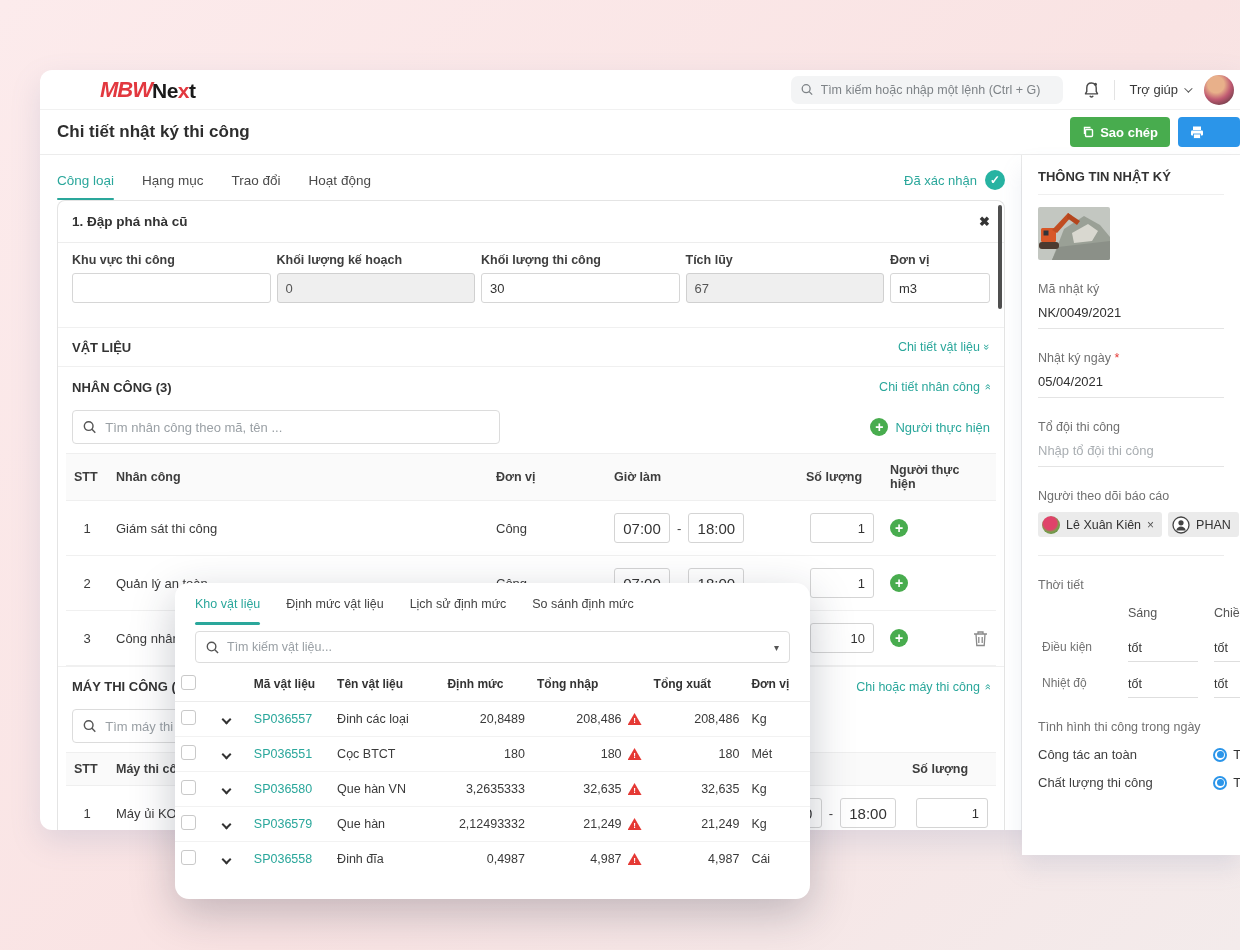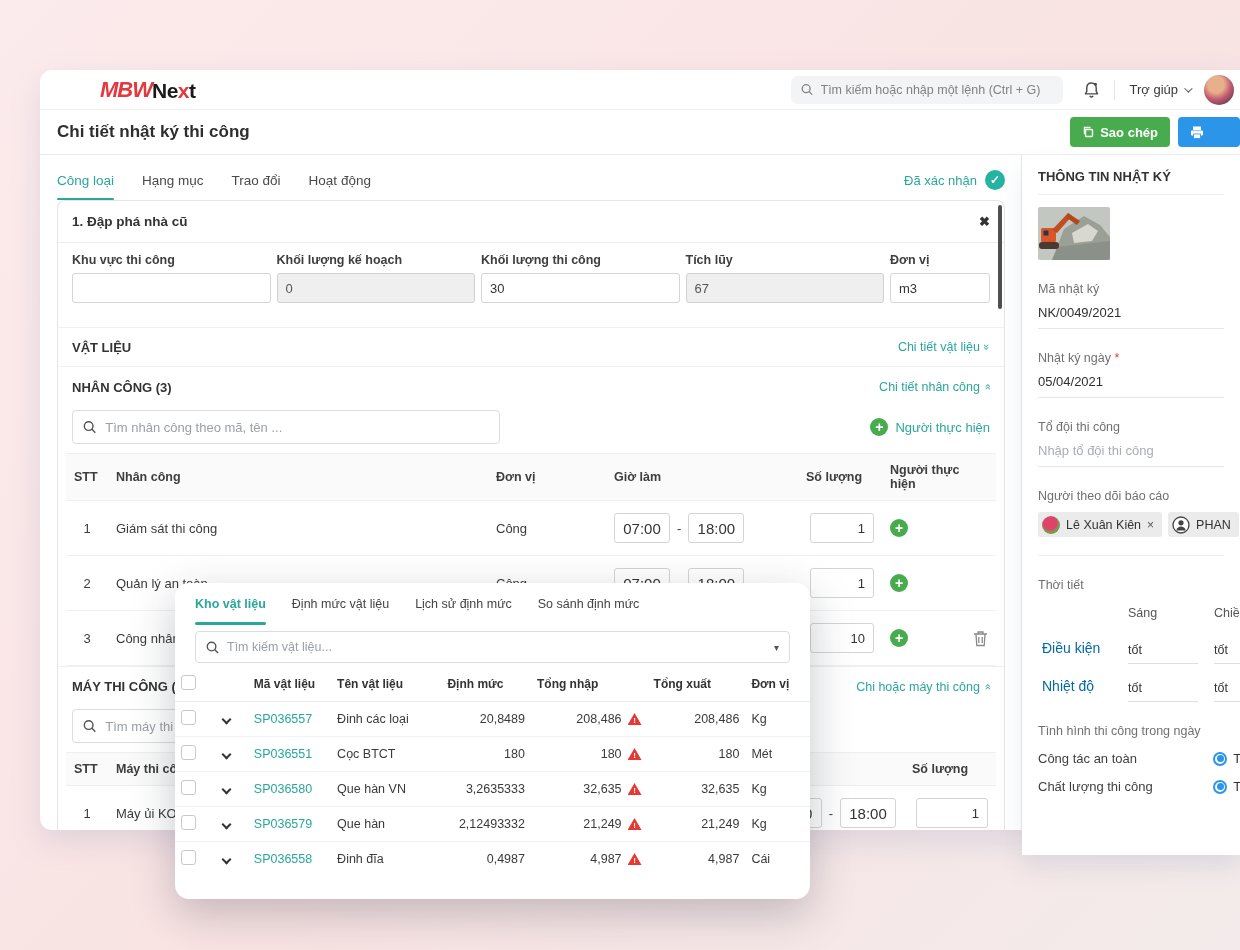--- a/index.html
+++ b/index.html
@@ -98,21 +98,21 @@
     color:#333; font-family:"Liberation Sans",sans-serif; outline:none; }
   input.qty { width:64px; height:30px; border:1px solid #d4d4d4; border-radius:3px; text-align:right; padding-right:8px;
     font-size:13px; color:#333; font-family:"Liberation Sans",sans-serif; outline:none; }
   .perf-cell { display:flex; align-items:center; justify-content:space-between; }
   .trash { width:15px; height:17px; cursor:pointer; }
   
   .popup { position:absolute; left:175px; top:583px; width:635px; height:316px; background:#fff; border-radius:14px;
     box-shadow:0 14px 44px rgba(30,40,60,.25); z-index:50; overflow:hidden; }
   .popup-tabs { display:flex; gap:26px; padding:0 20px; height:42px; align-items:center; }
   .ptab { font-size:12.5px; color:#444; cursor:pointer; position:relative; height:100%; display:flex; align-items:center; }
-  .ptab.active { color:#2aa79b; font-weight:bold; }
+  .ptab.active { color:#2aa79b; font-weight:normal; }
   .ptab.active::after { content:""; position:absolute; left:0; right:0; bottom:0; height:3px; background:#2aa79b; border-radius:3px; }
   .popup-search { margin:6px 20px 4px; width:595px; height:32px; border:1px solid #dcdcdc; border-radius:4px;
     display:flex; align-items:center; gap:8px; padding:0 10px; }
   .popup-search input { border:none; outline:none; flex:1; font-size:12.5px; color:#444; font-family:"Liberation Sans",sans-serif; }
   .popup-search input::placeholder { color:#9aa0a5; }
   .caret { font-size:10px; color:#555; }
   table.pgrid { width:100%; border-collapse:collapse; table-layout:fixed; margin-top:4px; }
   table.pgrid th { font-size:12px; font-weight:bold; color:#333; text-align:left; padding:8px 6px; border-bottom:1px solid #ececec; }
   table.pgrid td { font-size:12.5px; color:#3a3a3a; padding:8px 6px; border-bottom:1px solid #f2f2f2; }
   table.pgrid tr:last-child td { border-bottom:none; }
@@ -133,21 +133,21 @@
   .req { color:#e53935; }
   .chips { display:flex; gap:6px; margin-top:9px; width:240px; }
   .chip { background:#ebebeb; border-radius:3px; height:25px; display:flex; align-items:center; gap:6px; padding:0 8px 0 4px;
     font-size:12.5px; color:#333; white-space:nowrap; cursor:pointer; }
   .chip-avatar { width:18px; height:18px; border-radius:50%;
     background:radial-gradient(circle at 45% 40%,#e0436a 0 45%,#7a9e4e 60%,#4f7d3a 100%); }
   .chip-x { color:#555; font-size:12px; cursor:pointer; }
   .sb-divider { width:186px; height:1px; background:#ececec; margin-top:18px; }
   .weather-grid { display:grid; grid-template-columns:90px 86px 86px; width:262px; margin-top:14px; row-gap:4px; align-items:end; }
   .wg-head { font-size:12.5px; color:#555; padding-bottom:6px; }
-  .wg-label { font-size:14px; color:#0369a1; padding:10px 0 8px 4px; }
+  .wg-label { font-size:12px; color:#737373; padding:10px 0 8px 4px; }
   .wg-val { font-size:12.5px; color:#333; border-bottom:1px solid #dedede; padding:10px 0 6px; margin-right:16px; cursor:text; }
   .sb-radio-row { width:214px; display:flex; align-items:center; margin-top:13px; }
   .sb-radio-label { font-size:13px; color:#3f3f3f; flex:1; }
   .radio { width:14px; height:14px; border-radius:50%; border:2px solid #2b95e9; display:inline-flex; align-items:center;
     justify-content:center; margin-right:6px; cursor:pointer; }
   .radio::after { content:""; width:7px; height:7px; border-radius:50%; background:#2b95e9; }
   .radio-text { font-size:13px; color:#333; }
 </style>
 </head>
 <body>

